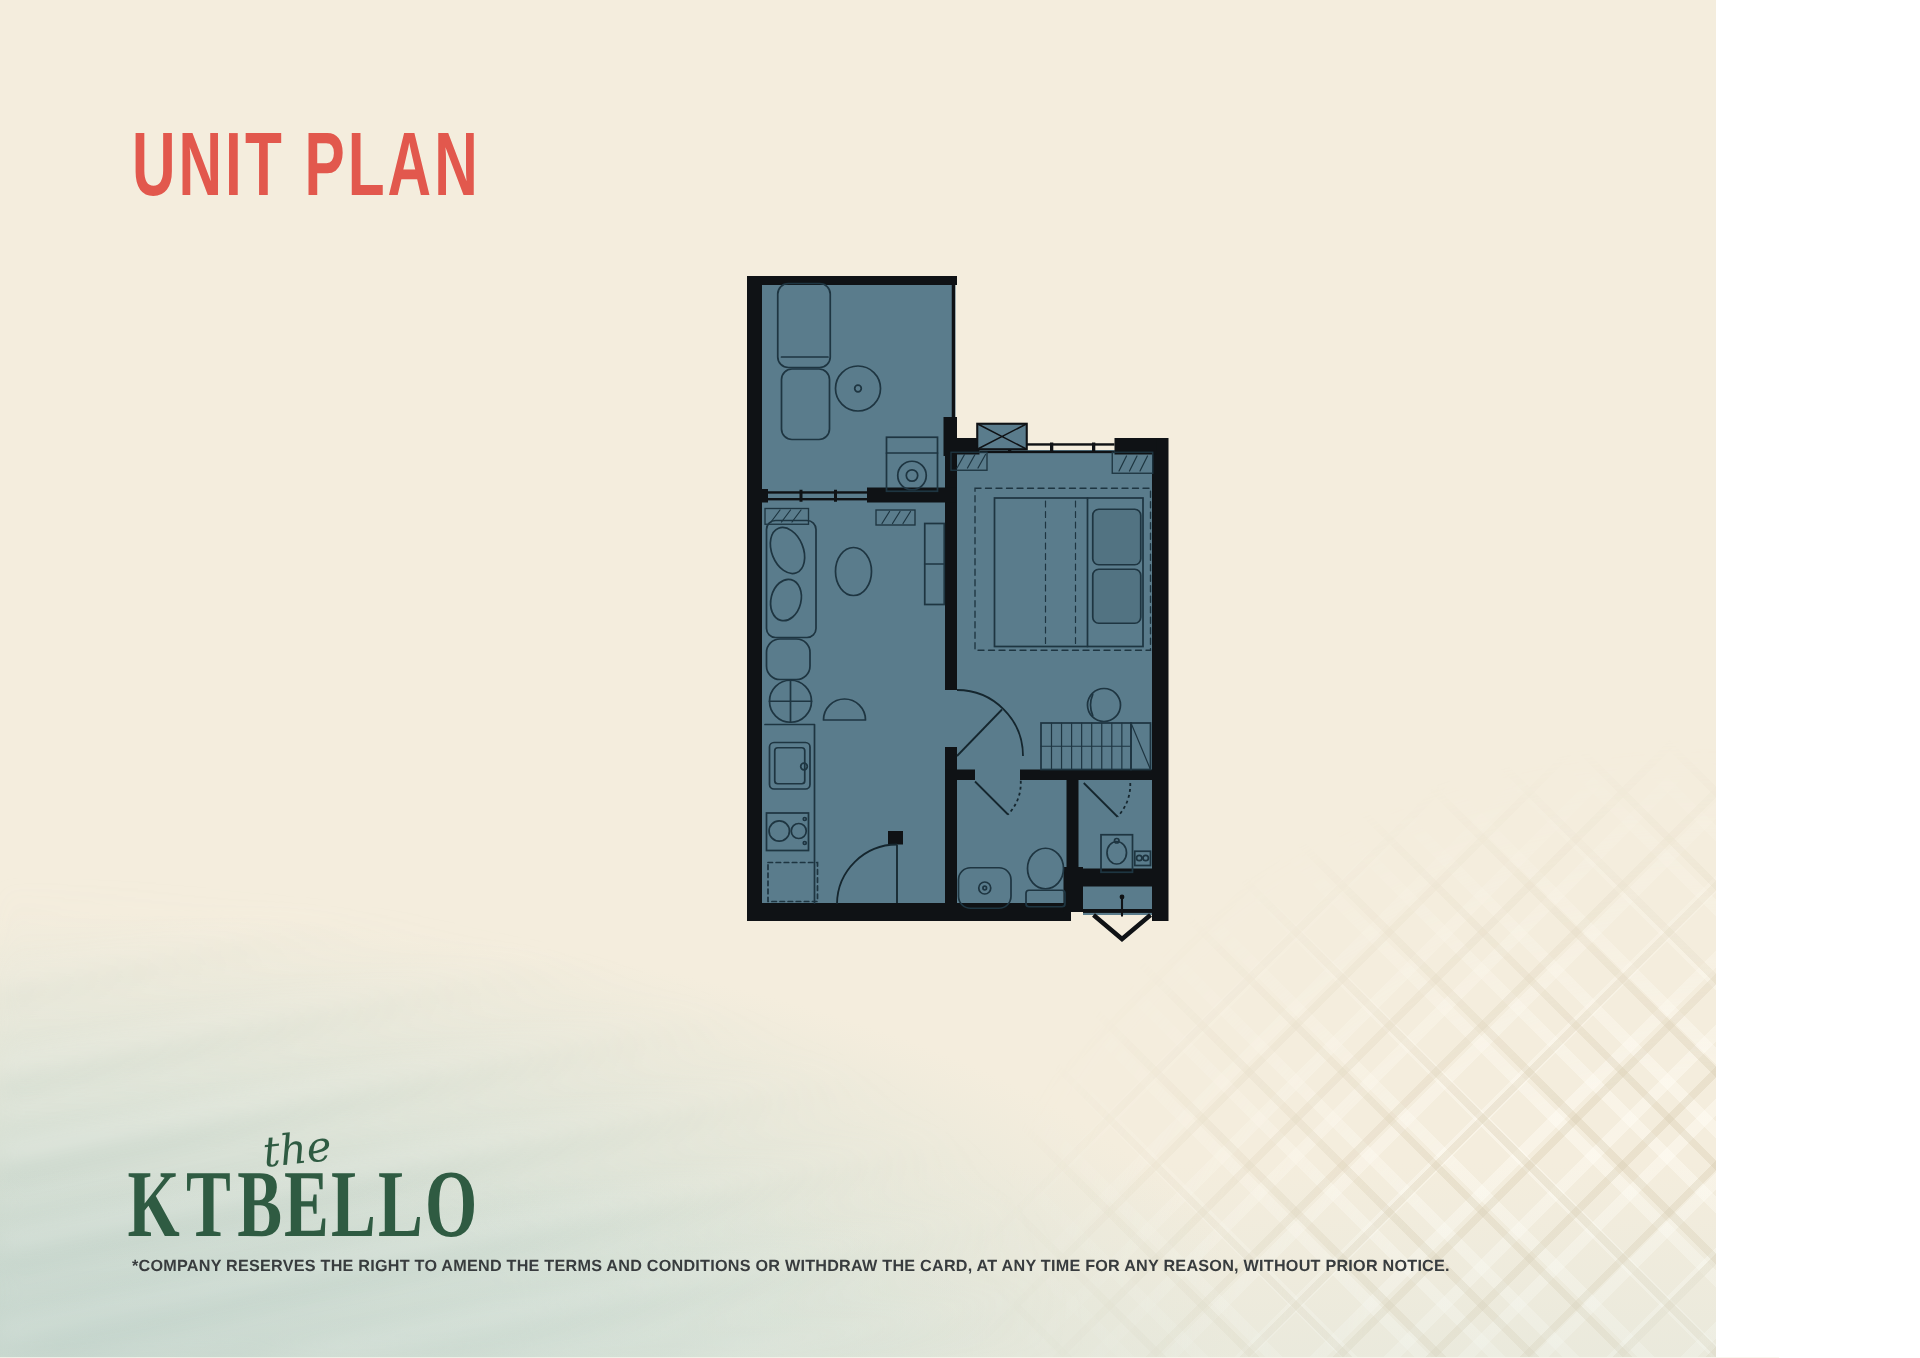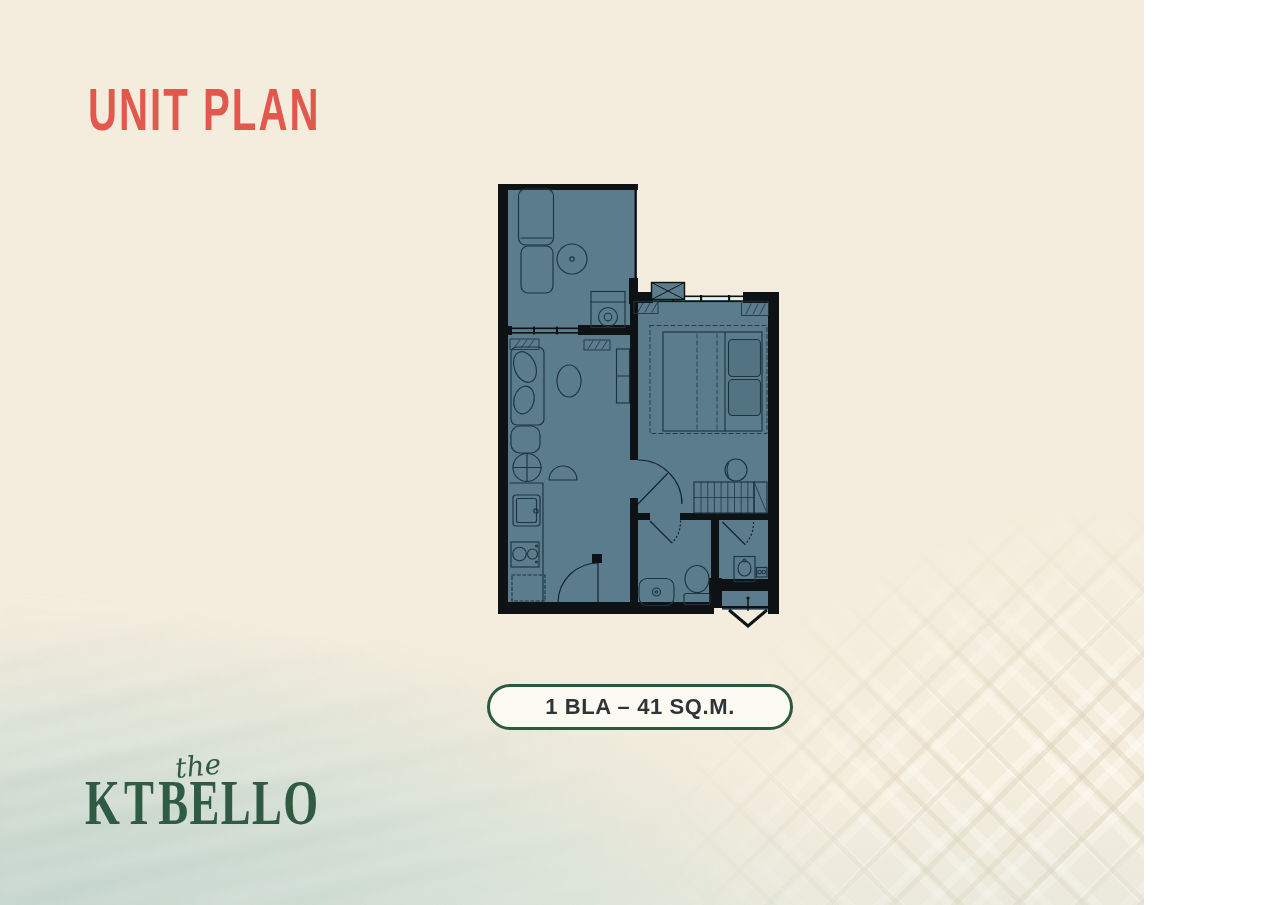--- a/index.html
+++ b/index.html
@@ -217,23 +217,20 @@
       </g>
 
       <g>
         <path d="M729 612 L748 628 L767 612" stroke="#0F1215" stroke-width="3" fill="none"></path>
         <path d="M748 601 V613" stroke="#0F1215" stroke-width="1.4"></path>
         <circle cx="748" cy="600" r="1.6" fill="#0F1215"></circle>
       </g>
     </svg>
   </div>
 
-  <div class="size-badge">
-    <span>1 BLA – 41 SQ.M.</span>
-  </div>
 
   <div class="logo">
     <span class="logo-the">the</span>
     <div class="logo-word">
       <span>K</span>
       <svg class="board" viewBox="0 0 30 46">
         <path d="M15 1 C24 8 27 28 15 45 C3 28 6 8 15 1 Z" fill="#E56A58"></path>
         <path d="M15 6 V41" stroke="#C9523F" stroke-width="1.2"></path>
         <path d="M15 14 v12 M15 16 l-6 -5 M15 16 l6 -5 M15 19 l-7 -1 M15 19 l7 -1 M15 15 l-3 -7 M15 15 l3 -7" stroke="#F6EFE2" stroke-width="1.4" fill="none" stroke-linecap="round"></path>
         <path d="M9 30 h12 M10 34 h10" stroke="#F6EFE2" stroke-width="1" stroke-linecap="round"></path>
@@ -242,14 +239,15 @@
       <svg class="board" viewBox="0 0 30 46">
         <path d="M15 1 C24 8 27 28 15 45 C3 28 6 8 15 1 Z" fill="#E56A58"></path>
         <path d="M15 6 V41" stroke="#C9523F" stroke-width="1.2"></path>
         <path d="M15 14 v12 M15 16 l-6 -5 M15 16 l6 -5 M15 19 l-7 -1 M15 19 l7 -1 M15 15 l-3 -7 M15 15 l3 -7" stroke="#F6EFE2" stroke-width="1.4" fill="none" stroke-linecap="round"></path>
         <path d="M9 30 h12 M10 34 h10" stroke="#F6EFE2" stroke-width="1" stroke-linecap="round"></path>
       </svg>
       <span>BELLO</span>
     </div>
   </div>
 
+  <p class="disclaimer">*COMPANY RESERVES THE RIGHT TO AMEND THE TERMS AND CONDITIONS OR WITHDRAW THE CARD, AT ANY TIME FOR ANY REASON, WITHOUT PRIOR NOTICE.</p>
 
 </div>
 
 </body></html>

